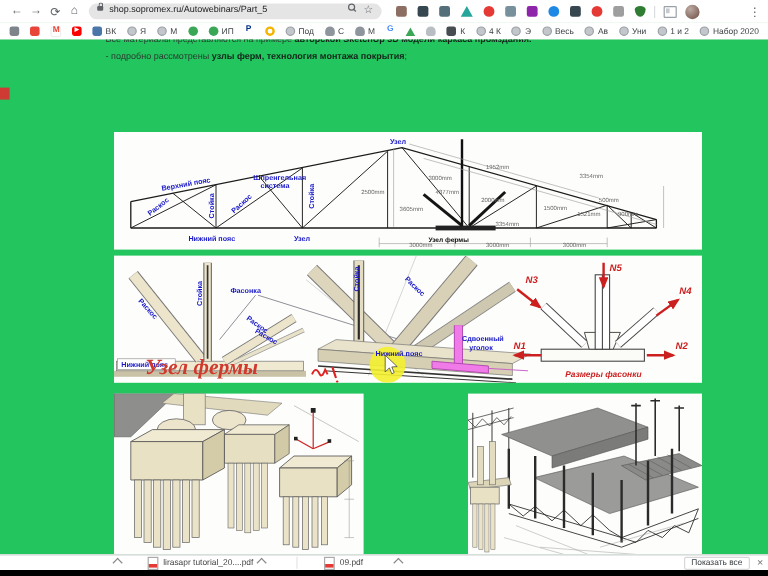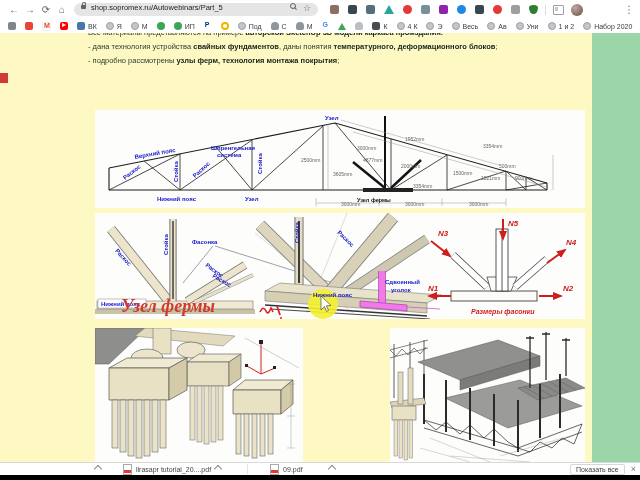--- a/index.html
+++ b/index.html
@@ -48,21 +48,21 @@
   .ico-paypal-p::after{content:"P";position:absolute;left:1px;top:-1px;color:#003087;font-size:7px;font-weight:bold;}
   .ico-yellow-ring{background:#fff;border:2px solid #f4b400;border-radius:50%;width:4px;height:4px;}
   .ico-cloud{background:#8f959c;border-radius:4px 4px 2px 2px;}
   .ico-google-g{background:#fff;}
   .ico-google-g::after{content:"G";position:absolute;left:1px;top:-1px;color:#4285f4;font-size:7px;font-weight:bold;}
   .ico-drive-triangle{background:transparent;border-radius:0;width:0;height:0;
       border-left:4px solid transparent;border-right:4px solid transparent;border-bottom:7px solid #3aa757;}
   .ico-anchor{background:#b9bec3;border-radius:50% 50% 2px 2px;}
   .ico-dark-grid{background:#474c50;}
   
-  .page{position:absolute;top:33px;left:0;width:592px;height:429px;background:#fef9c3;overflow:hidden;}
+  .page{position:absolute;top:33px;left:0;width:640px;height:429px;background:#22c55e;overflow:hidden;}
   .content{position:absolute;left:85px;top:0;width:501px;height:429px;}
   .intro{position:absolute;left:3px;top:-7px;font-size:7.5px;line-height:14px;color:#2a3a30;width:495px;}
   .intro b{color:#14231a;}
   .card{position:absolute;background:#fdfdfb;}
   .card svg{display:block;}
   .tb{fill:#1717c9;font-weight:bold;font-size:6px;font-family:"Liberation Sans",sans-serif;}
   .dm{fill:#666;font-size:5px;font-family:"Liberation Sans",sans-serif;}
   .rd{fill:#cc1f1f;font-style:italic;font-weight:bold;font-family:"Liberation Sans",sans-serif;}
   .edge-red{position:absolute;left:0;top:40px;width:8px;height:10px;background:#d03a34;}
   
@@ -208,21 +208,20 @@
         <span class="bm-ico ico-globe"></span>
         <span class="bm-lb">Набор 2020</span>
       </span>
     </div>
 
   <div class="page">
     <div class="content">
 
       <div class="intro">
         <div><span>Все материалы представляются на примере </span><b>авторской SketchUp 3D модели каркаса промздания.</b></div>
-        <div><span>- дана технология устройства </span><b>свайных фундаментов</b><span>, даны понятия </span><b>температурного, деформационного блоков</b><span>;</span></div>
         <div><span>- подробно рассмотрены </span><b>узлы ферм, технология монтажа покрытия</b><span>;</span></div>
       </div>
 
       <figure class="card" style="left:10px;top:77px;width:490px;height:98px;margin:0;">
         <svg width="490" height="98" viewBox="0 0 490 98">
           <g stroke="#1c1c1c" stroke-width="1.1" fill="none">
             <path d="M14,80 H452 M14,58 L240,13 L452,73 M14,58 V80 M452,73 V80"></path>
             <path stroke-width="0.8" d="M85,44 V80 M157,30 V80 M228,16 V80 M296,29 V80 M352,45 V80 M411,61 V80
               M14,80 L85,44 M85,80 L157,30 M157,80 L228,16 M240,13 L296,80 M296,80 L352,45 M352,80 L411,61 M411,80 L452,73
               M49,51 L85,80 M121,37 L157,80 M431,67 V80 M411,61 L431,80 M431,67 L452,80"></path>

